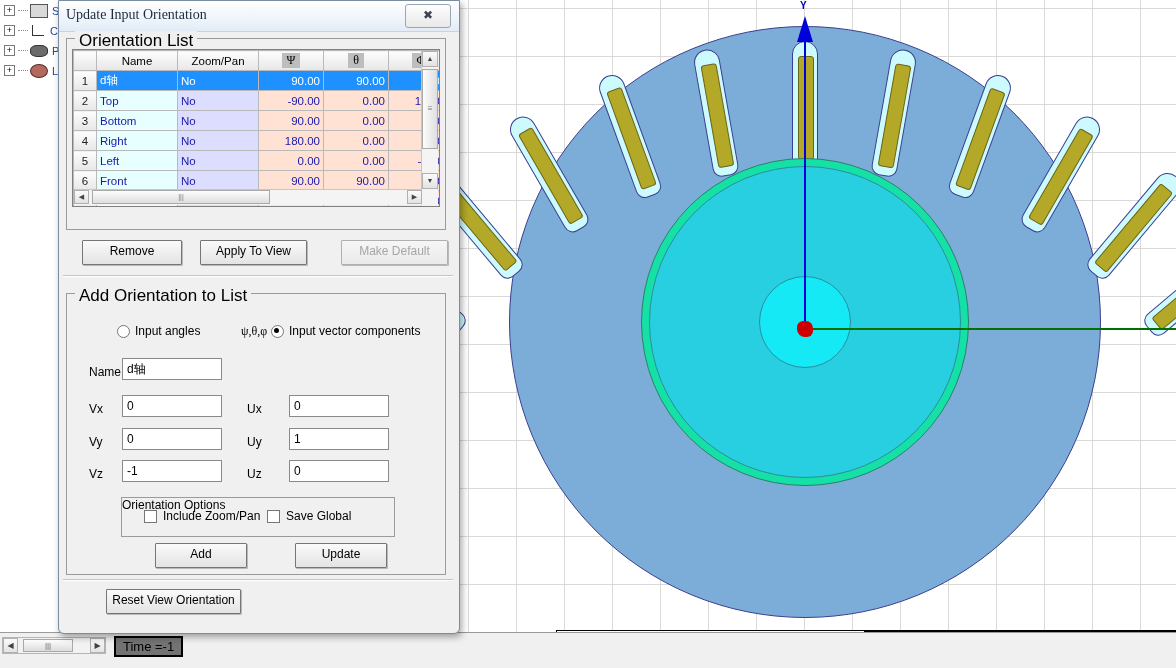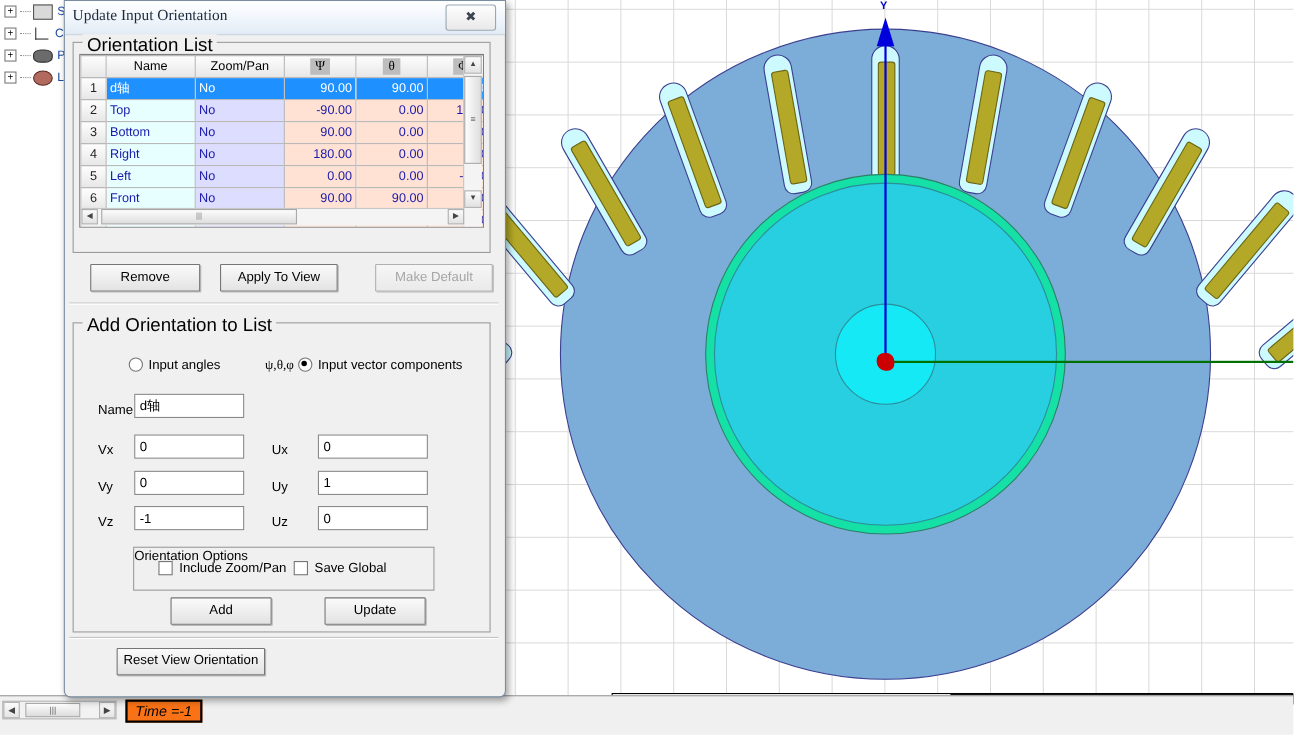--- a/index.html
+++ b/index.html
@@ -144,22 +144,22 @@
   #hs-left{left:0;}
   #hs-right{right:0;}
   #hs-thumb{
     position:absolute;left:20px;top:1px;width:50px;height:13px;
     background:linear-gradient(#fdfdfd,#dcdcdc);
     border:1px solid #a9a9a9;box-sizing:border-box;
     text-align:center;font-size:8px;line-height:11px;color:#666;
   }
   #time-box{
     position:absolute;left:114px;top:3px;
-    border:2px solid #000;background:#f97316;
-    padding:1px 7px;font-size:13px;color:#000;font-style:italic;
+    border:2px solid #000;background:#737373;
+    padding:1px 7px;font-size:13px;color:#000;
   }
 
   
   #dialog{
     position:absolute;left:58px;top:0px;width:400px;height:632px;
     background:#f0f0f0;
     border:1px solid #7a8da0;
     border-radius:0 0 6px 6px;
     box-shadow:2px 3px 7px rgba(0,0,0,.35);
   }

